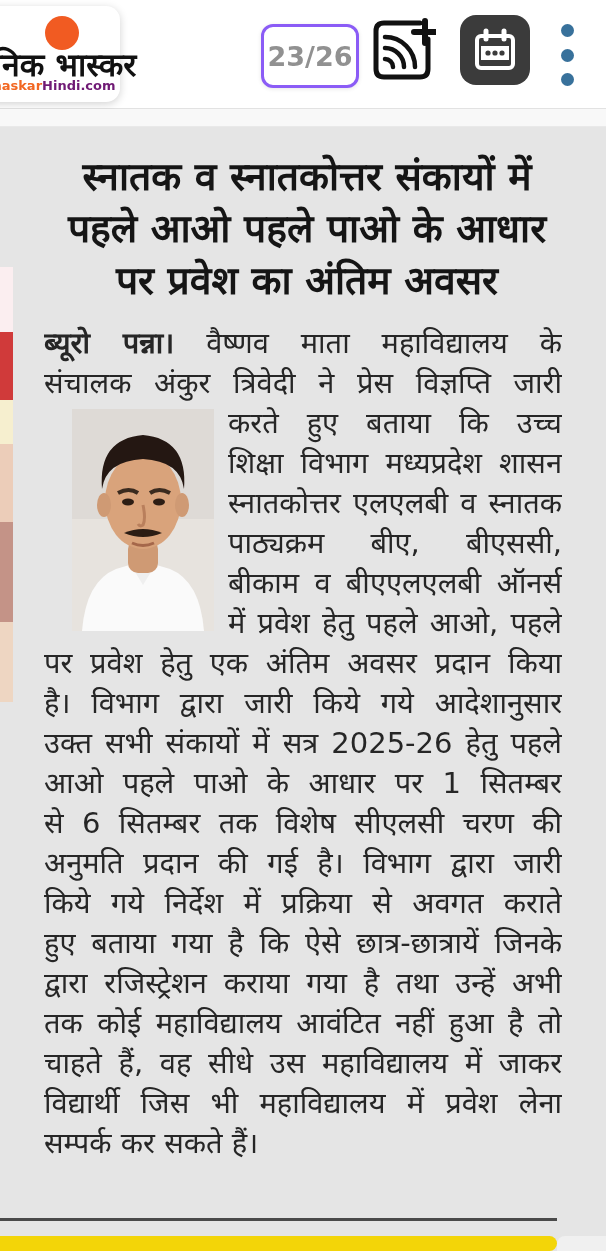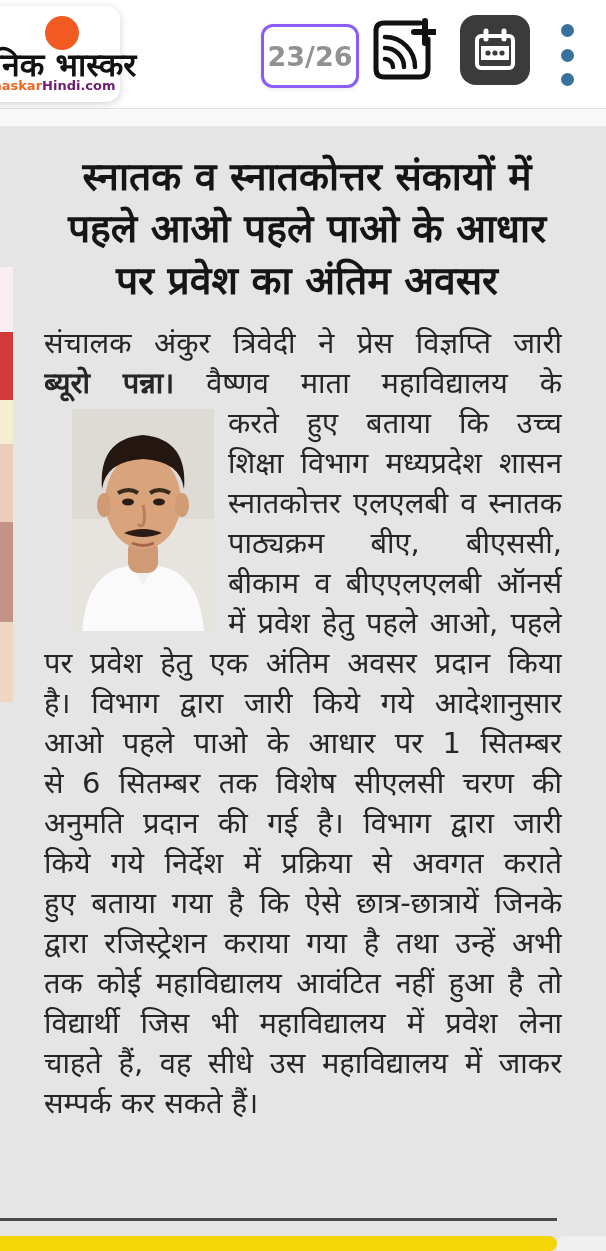--- a/index.html
+++ b/index.html
@@ -127,25 +127,25 @@
       <div class="sl sl-flesh3"></div>
     </div>
 
     <div class="headline">
       <div>स्नातक व स्नातकोत्तर संकायों में</div>
       <div>पहले आओ पहले पाओ के आधार</div>
       <div>पर प्रवेश का अंतिम अवसर</div>
     </div>
 
     <div class="bodytext">
-      <div class="bline">संचालक अंकुर त्रिवेदी ने प्रेस विज्ञप्ति जारी</div>
       <div class="bline">
         <span class="lead">ब्यूरो पन्ना।</span>
         <span>वैष्णव माता महाविद्यालय के</span>
       </div>
+      <div class="bline">संचालक अंकुर त्रिवेदी ने प्रेस विज्ञप्ति जारी</div>
 
       <div class="portrait">
         <svg width="142" height="222" viewBox="0 0 142 222">
           <rect width="142" height="222" fill="#e7e3de"></rect>
           <rect width="142" height="110" fill="#dedad6"></rect>
 
           <path d="M10 222 Q14 172 44 160 L71 152 L98 160 Q128 172 132 222 Z" fill="#fafafa"></path>
           <path d="M60 158 L71 176 L82 158 L71 152 Z" fill="#efefef"></path>
 
           <rect x="56" y="130" width="30" height="34" rx="10" fill="#cf9a74"></rect>
@@ -173,29 +173,30 @@
 
       <div class="bline">करते हुए बताया कि उच्च</div>
       <div class="bline">शिक्षा विभाग मध्यप्रदेश शासन</div>
       <div class="bline">स्नातकोत्तर एलएलबी व स्नातक</div>
       <div class="bline">पाठ्यक्रम बीए, बीएससी,</div>
       <div class="bline">बीकाम व बीएएलएलबी ऑनर्स</div>
 
       <div class="bline">में प्रवेश हेतु पहले आओ, पहले पाओ के आधार</div>
       <div class="bline">पर प्रवेश हेतु एक अंतिम अवसर प्रदान किया</div>
       <div class="bline">है। विभाग द्वारा जारी किये गये आदेशानुसार</div>
+      <div class="bline">उक्त सभी संकायों में सत्र 2025-26 हेतु पहले</div>
       <div class="bline">आओ पहले पाओ के आधार पर 1 सितम्बर</div>
       <div class="bline">से 6 सितम्बर तक विशेष सीएलसी चरण की</div>
       <div class="bline">अनुमति प्रदान की गई है। विभाग द्वारा जारी</div>
       <div class="bline">किये गये निर्देश में प्रक्रिया से अवगत कराते</div>
       <div class="bline">हुए बताया गया है कि ऐसे छात्र-छात्रायें जिनके</div>
       <div class="bline">द्वारा रजिस्ट्रेशन कराया गया है तथा उन्हें अभी</div>
       <div class="bline">तक कोई महाविद्यालय आवंटित नहीं हुआ है तो</div>
+      <div class="bline">चाहते हैं, वह सीधे उस महाविद्यालय में जाकर</div>
       <div class="bline">विद्यार्थी जिस भी महाविद्यालय में प्रवेश लेना</div>
-      <div class="bline">चाहते हैं, वह सीधे उस महाविद्यालय में जाकर</div>
       <div class="bline last">सम्पर्क कर सकते हैं।</div>
     </div>
 
     <div class="rule"></div>
     <div class="ybar"></div>
     <div class="page-corner"></div>
   </div>
 
 </div>
 

